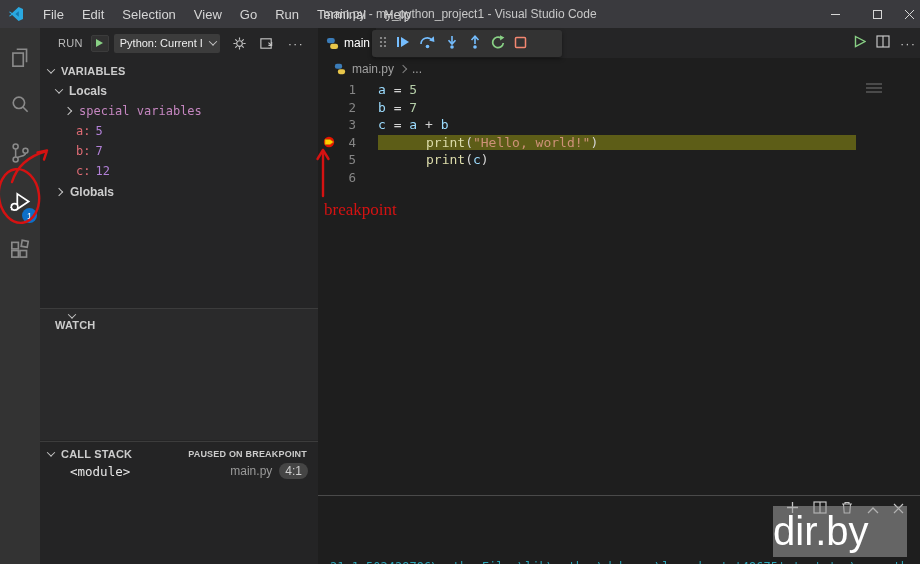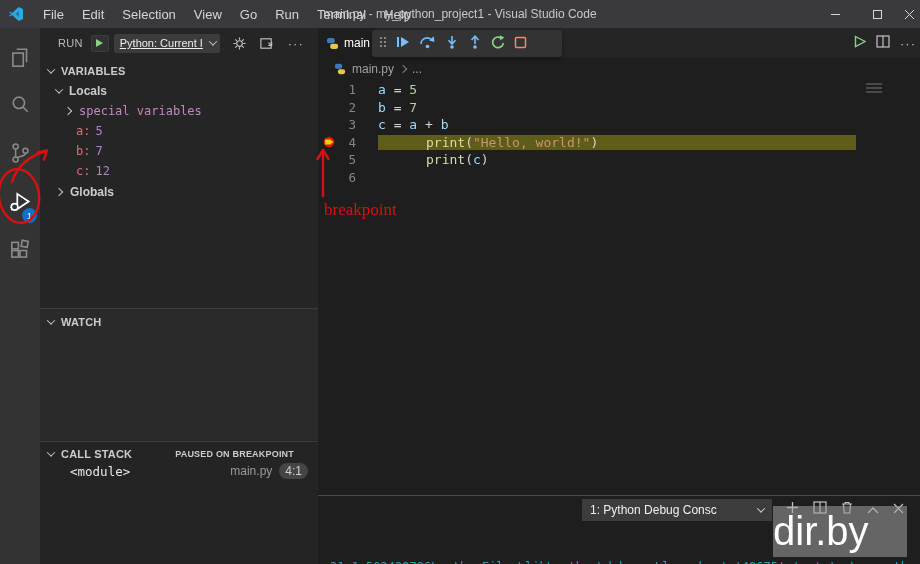--- a/index.html
+++ b/index.html
@@ -22,21 +22,21 @@
   .badge { position:absolute; right:3px; bottom:1px; width:15px; height:15px; border-radius:50%;
            background:#0e70c8; color:#fff; font-size:9px; display:flex; align-items:center; justify-content:center; }
 
   
   .sidebar { position:absolute; left:40px; top:28px; width:278px; height:536px; background:#252526; z-index:1; color:#cccccc;}
   .run-header { position:absolute; left:0; top:0; width:278px; height:30px; display:flex; align-items:center; }
   .run-label { font-size:11px; color:#bbbbbb; margin-left:18px; letter-spacing:.3px;}
   .run-play-btn { margin-left:8px; width:18px; height:17px; border:1px solid #3c3c3c; border-radius:2px;
                   display:flex; align-items:center; justify-content:center; background:#313131;}
   .run-config { margin-left:5px; width:106px; height:19px; background:#3c3c3c; border-radius:2px; display:flex;
-                align-items:center; font-size:11px; color:#eeeeee; padding:0 4px 0 6px; white-space:nowrap; overflow:hidden;text-decoration:underline;}
+                align-items:center; font-size:11px; color:#eeeeee; padding:0 4px 0 6px; white-space:nowrap; overflow:hidden;}
   .run-config .chev { margin-left:auto; }
   .hdr-ico { margin-left:12px; display:flex; }
   .dots3 { letter-spacing:1px; color:#c5c5c5; font-size:13px; margin-left:14px; }
 
   .chev { display:inline-block; width:6px; height:6px; border-left:1px solid #c5c5c5; border-bottom:1px solid #c5c5c5; }
   .chev.down { transform:rotate(-45deg) translate(1px,-1px); }
   .chev.right { transform:rotate(-135deg); }
 
   .side-row { position:absolute; display:flex; align-items:center; font-size:12px; height:18px; }
   .sec-hdr { font-size:11px; font-weight:bold; color:#cccccc; letter-spacing:.2px;}
@@ -222,31 +222,31 @@
     <div class="side-row mono" style="left:36px; top:134px;">
       <span class="var-name">c:</span>
       <span class="var-val">12</span>
     </div>
     <div class="side-row" style="left:16px; top:155px;">
       <i class="chev right"></i>
       <span class="tree-lbl" style="margin-left:8px">Globals</span>
     </div>
 
     <div class="watch-body"></div>
-    <div class="side-row" style="left:8px; top:285px; z-index:1;">
+    <div class="side-row" style="left:8px; top:285px; z-index:1;flex-direction:column;">
       <i class="chev down"></i>
       <span class="sec-hdr" style="margin-left:7px">WATCH</span>
     </div>
 
     <div class="stack-body"></div>
     <div class="side-row" style="left:8px; top:417px; z-index:1;">
       <i class="chev down"></i>
       <span class="sec-hdr" style="margin-left:7px">CALL STACK</span>
     </div>
-    <div class="side-row" style="top:417px; right:24px; z-index:1;">
+    <div class="side-row" style="top:417px; right:11px; z-index:1;">
       <span class="paused">PAUSED ON BREAKPOINT</span>
     </div>
     <div class="side-row" style="left:30px; top:434px; z-index:1; width:238px;">
       <span class="mono" style="color:#e6e6e6; font-size:12.5px;">&lt;module&gt;</span>
       <span style="margin-left:auto" class="frame-file">main.py</span>
       <span class="frame-pos">4:1</span>
     </div>
   </div>
 
   <div class="editor">
@@ -358,24 +358,20 @@
       </div>
       <div class="code-line">
         <span class="bp-col"></span>
         <span class="num-col">6</span>
         <span class="code-text"></span>
       </div>
     </div>
   </div>
 
   <div class="panel">
-    <div class="console-select">
-      <span>1: Python Debug Consc</span>
-      <i class="chev down"></i>
-    </div>
     <div class="panel-icons">
       <span><svg width="13" height="13">
             <path d="M6.5 1 V12 M1 6.5 H12" stroke="#c5c5c5" stroke-width="1.3"></path>
           </svg></span>
       <span><svg width="14" height="13">
             <rect x="1" y="1" width="12" height="11" fill="none" stroke="#c5c5c5" stroke-width="1.2"></rect>
             <line x1="7" y1="1" x2="7" y2="12" stroke="#c5c5c5" stroke-width="1.2"></line>
           </svg></span>
       <span><svg width="12" height="13">
             <path d="M1 3 H11 M4 3 V1.5 H8 V3 M2.5 3 L3.2 12 H8.8 L9.5 3" fill="none" stroke="#c5c5c5" stroke-width="1.1"></path>

